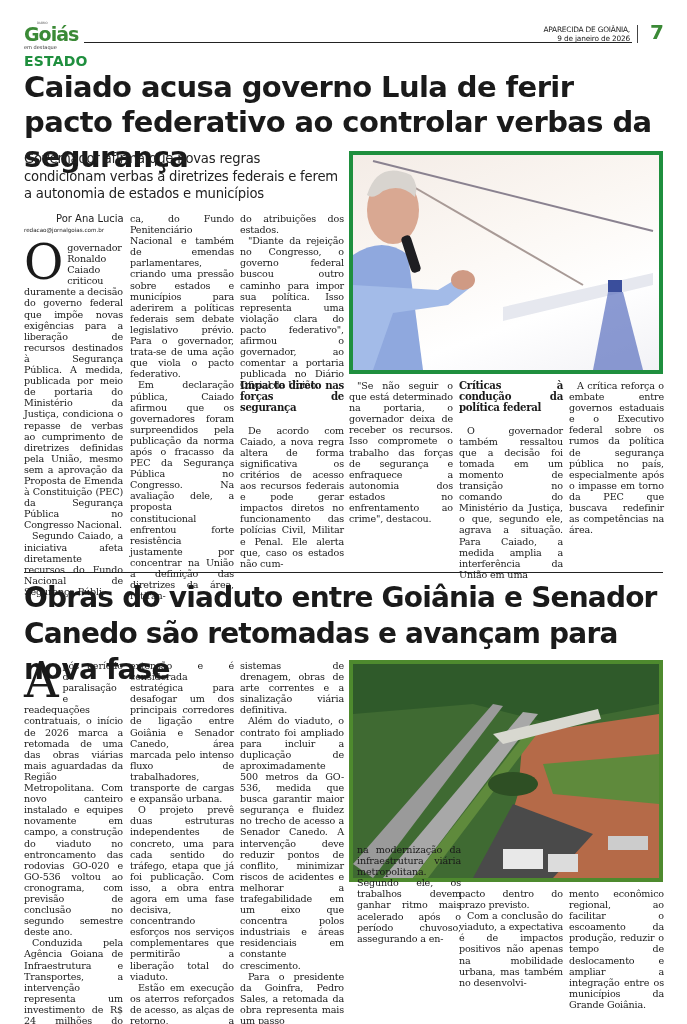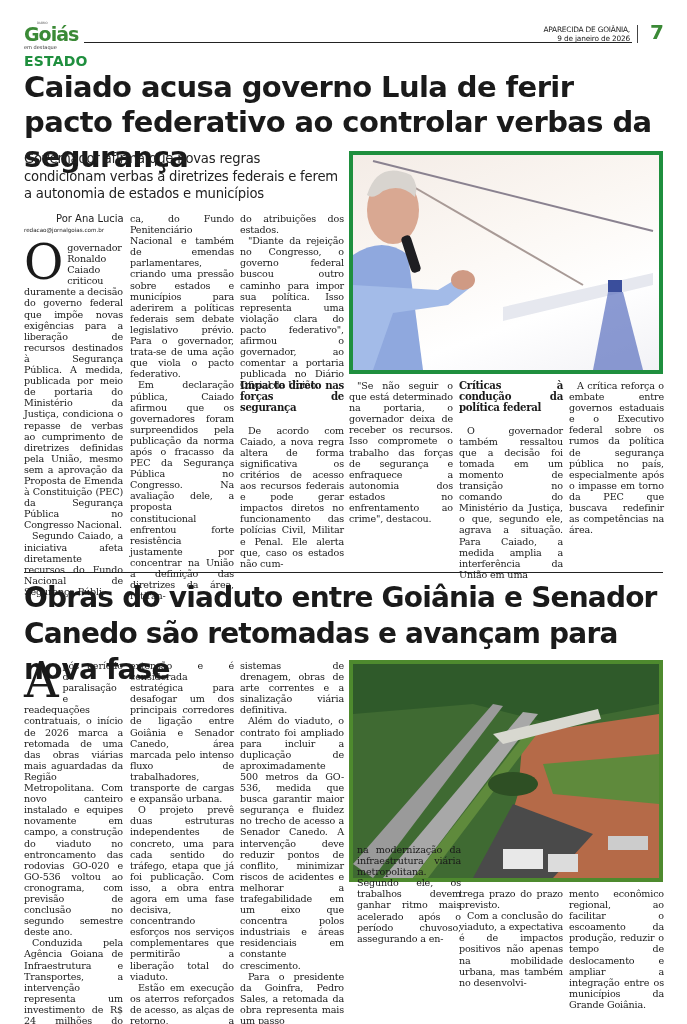--- a/index.html
+++ b/index.html
@@ -151,19 +151,19 @@
     <rect x="255" y="172" width="40" height="14" fill="#ccc"></rect>
     <ellipse cx="160" cy="120" rx="25" ry="12" fill="#2e4f24"></ellipse>
   </svg>
 </div>
 
 <div class="col" style="left:349px; top:844px; width:104px;margin-left:8px;">
   <p class="noindent">na modernização da infraestrutura viária metropolitana. Segundo ele, os trabalhos devem ganhar ritmo mais acelerado após o período chuvoso, assegurando a en-</p>
 </div>
 
 <div class="col" style="left:459px; top:888px; width:104px;">
-  <p class="noindent">trega prazo do prazo previsto.</p>
+  <p class="noindent">pacto dentro do prazo previsto.</p>
   <p>Com a conclusão do viaduto, a expectativa é de impactos positivos não apenas na mobilidade urbana, mas também no desenvolvi-</p>
 </div>
 
 <div class="col" style="left:569px; top:888px; width:95px;">
   <p class="noindent">mento econômico regional, ao facilitar o escoamento da produção, reduzir o tempo de deslocamento e ampliar a integração entre os municípios da Grande Goiânia.</p>
 </div>
 
 </body></html>

